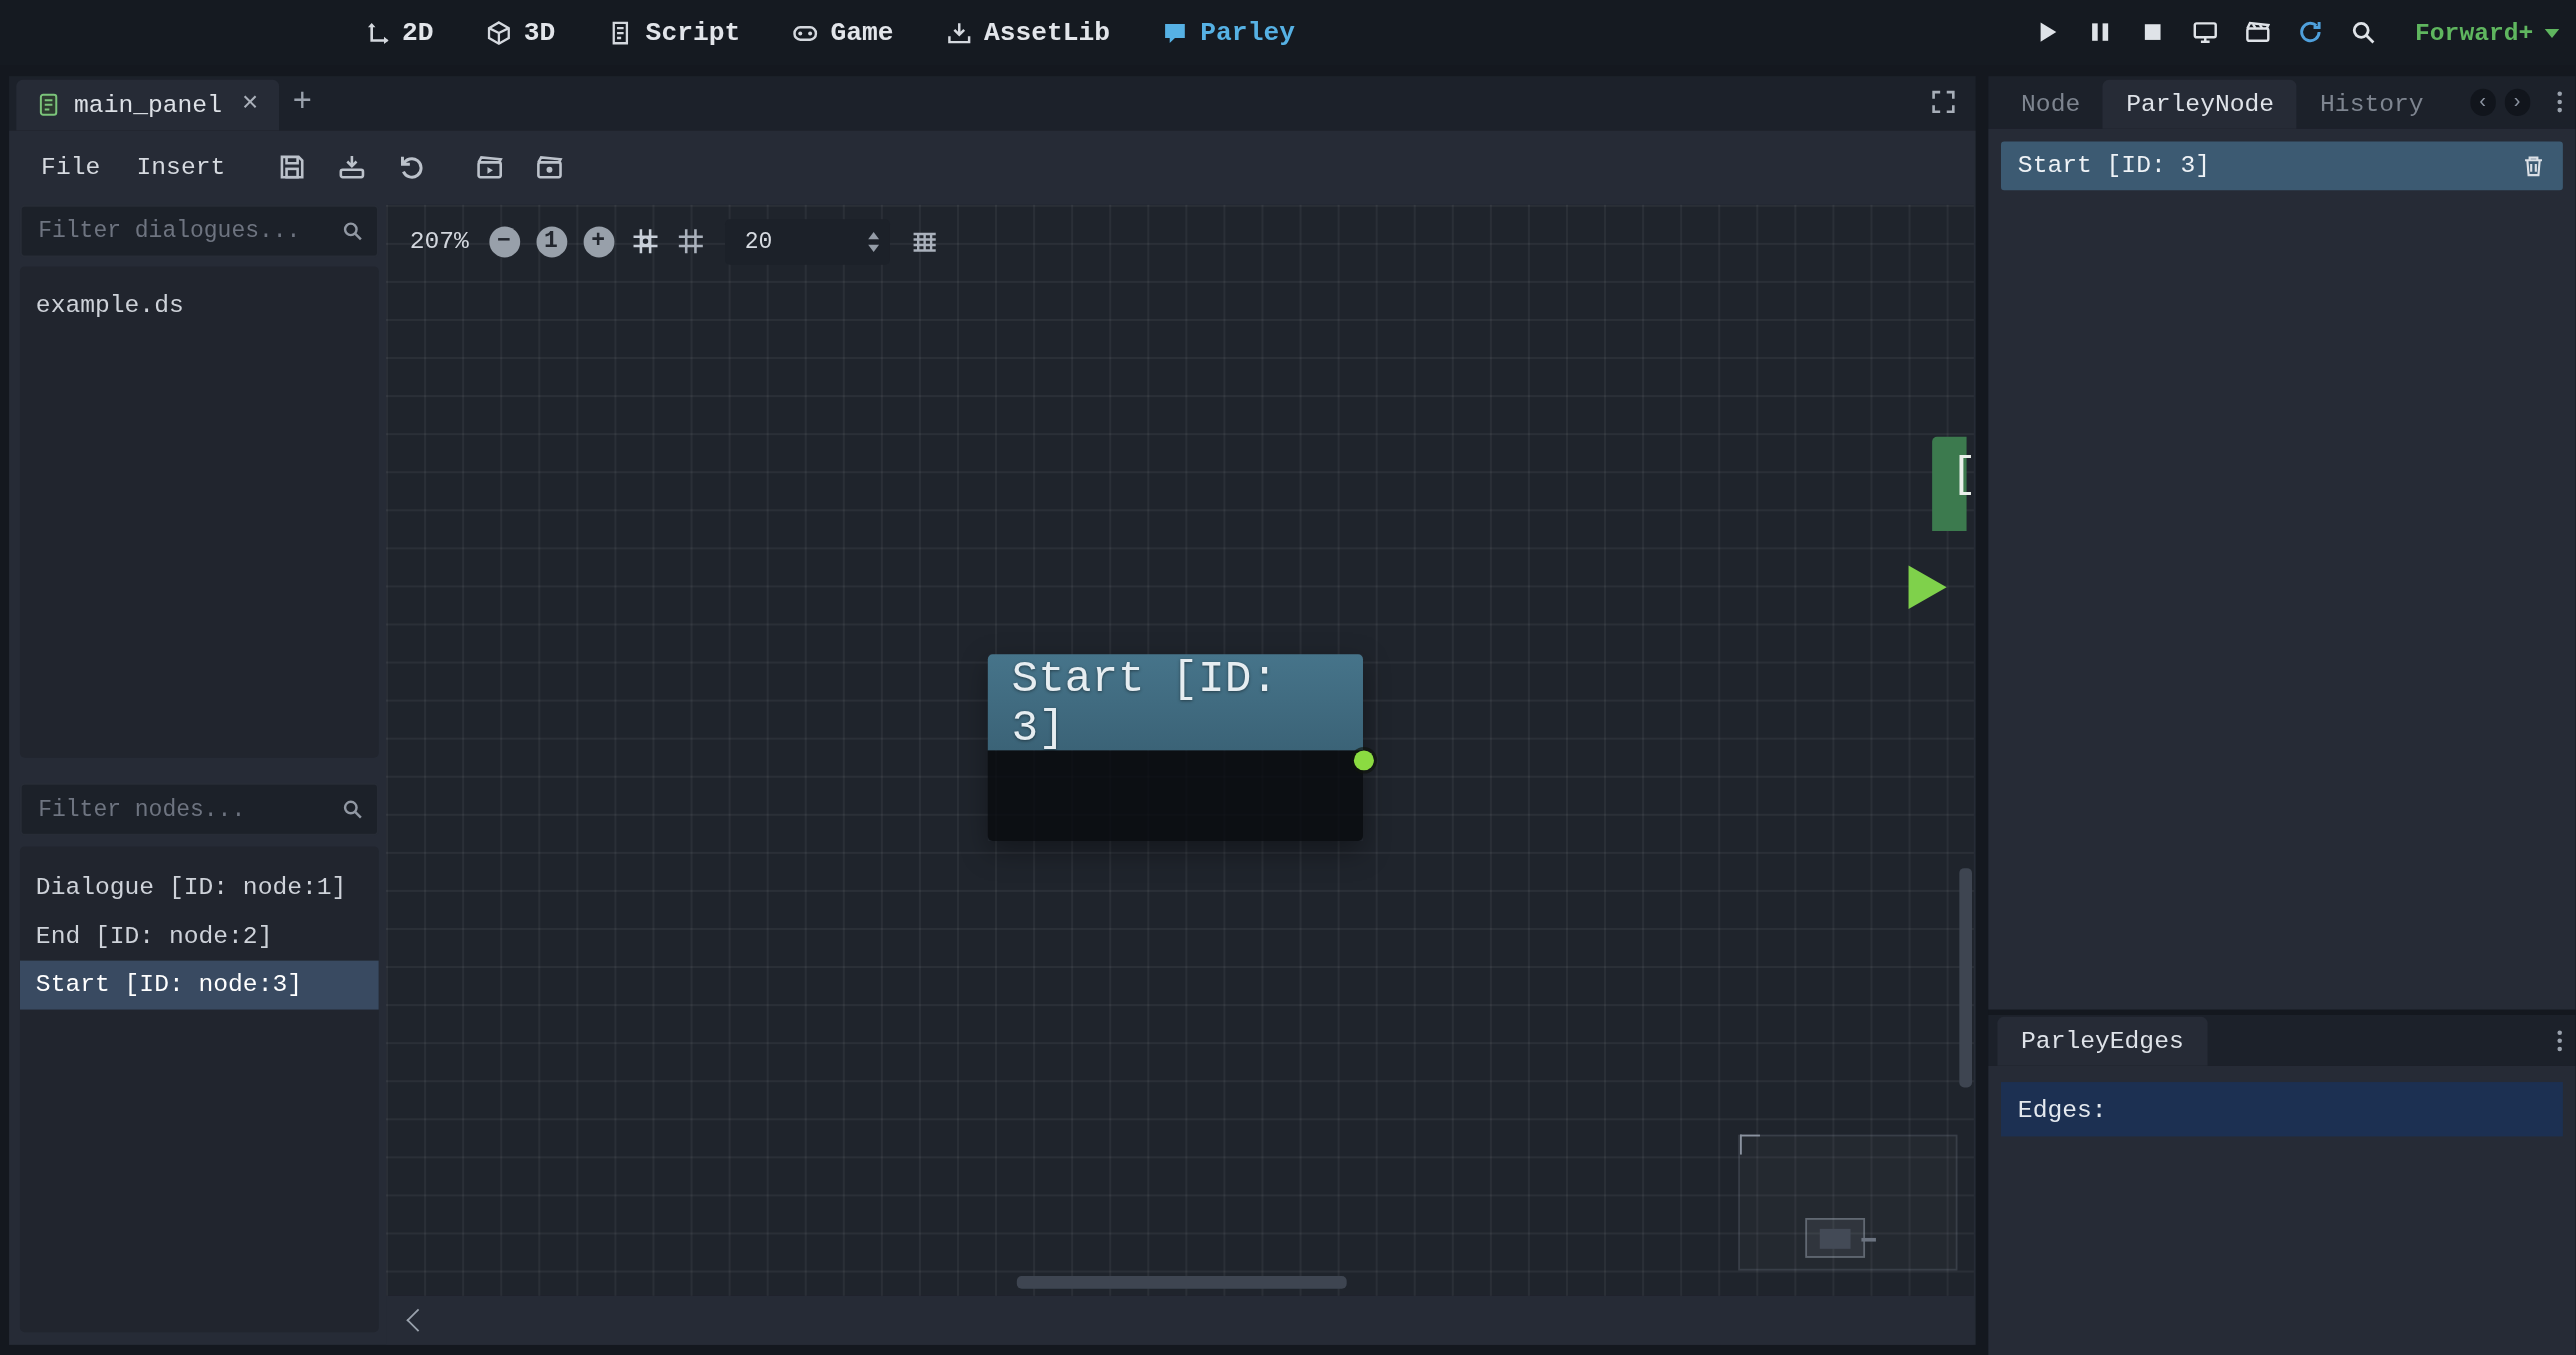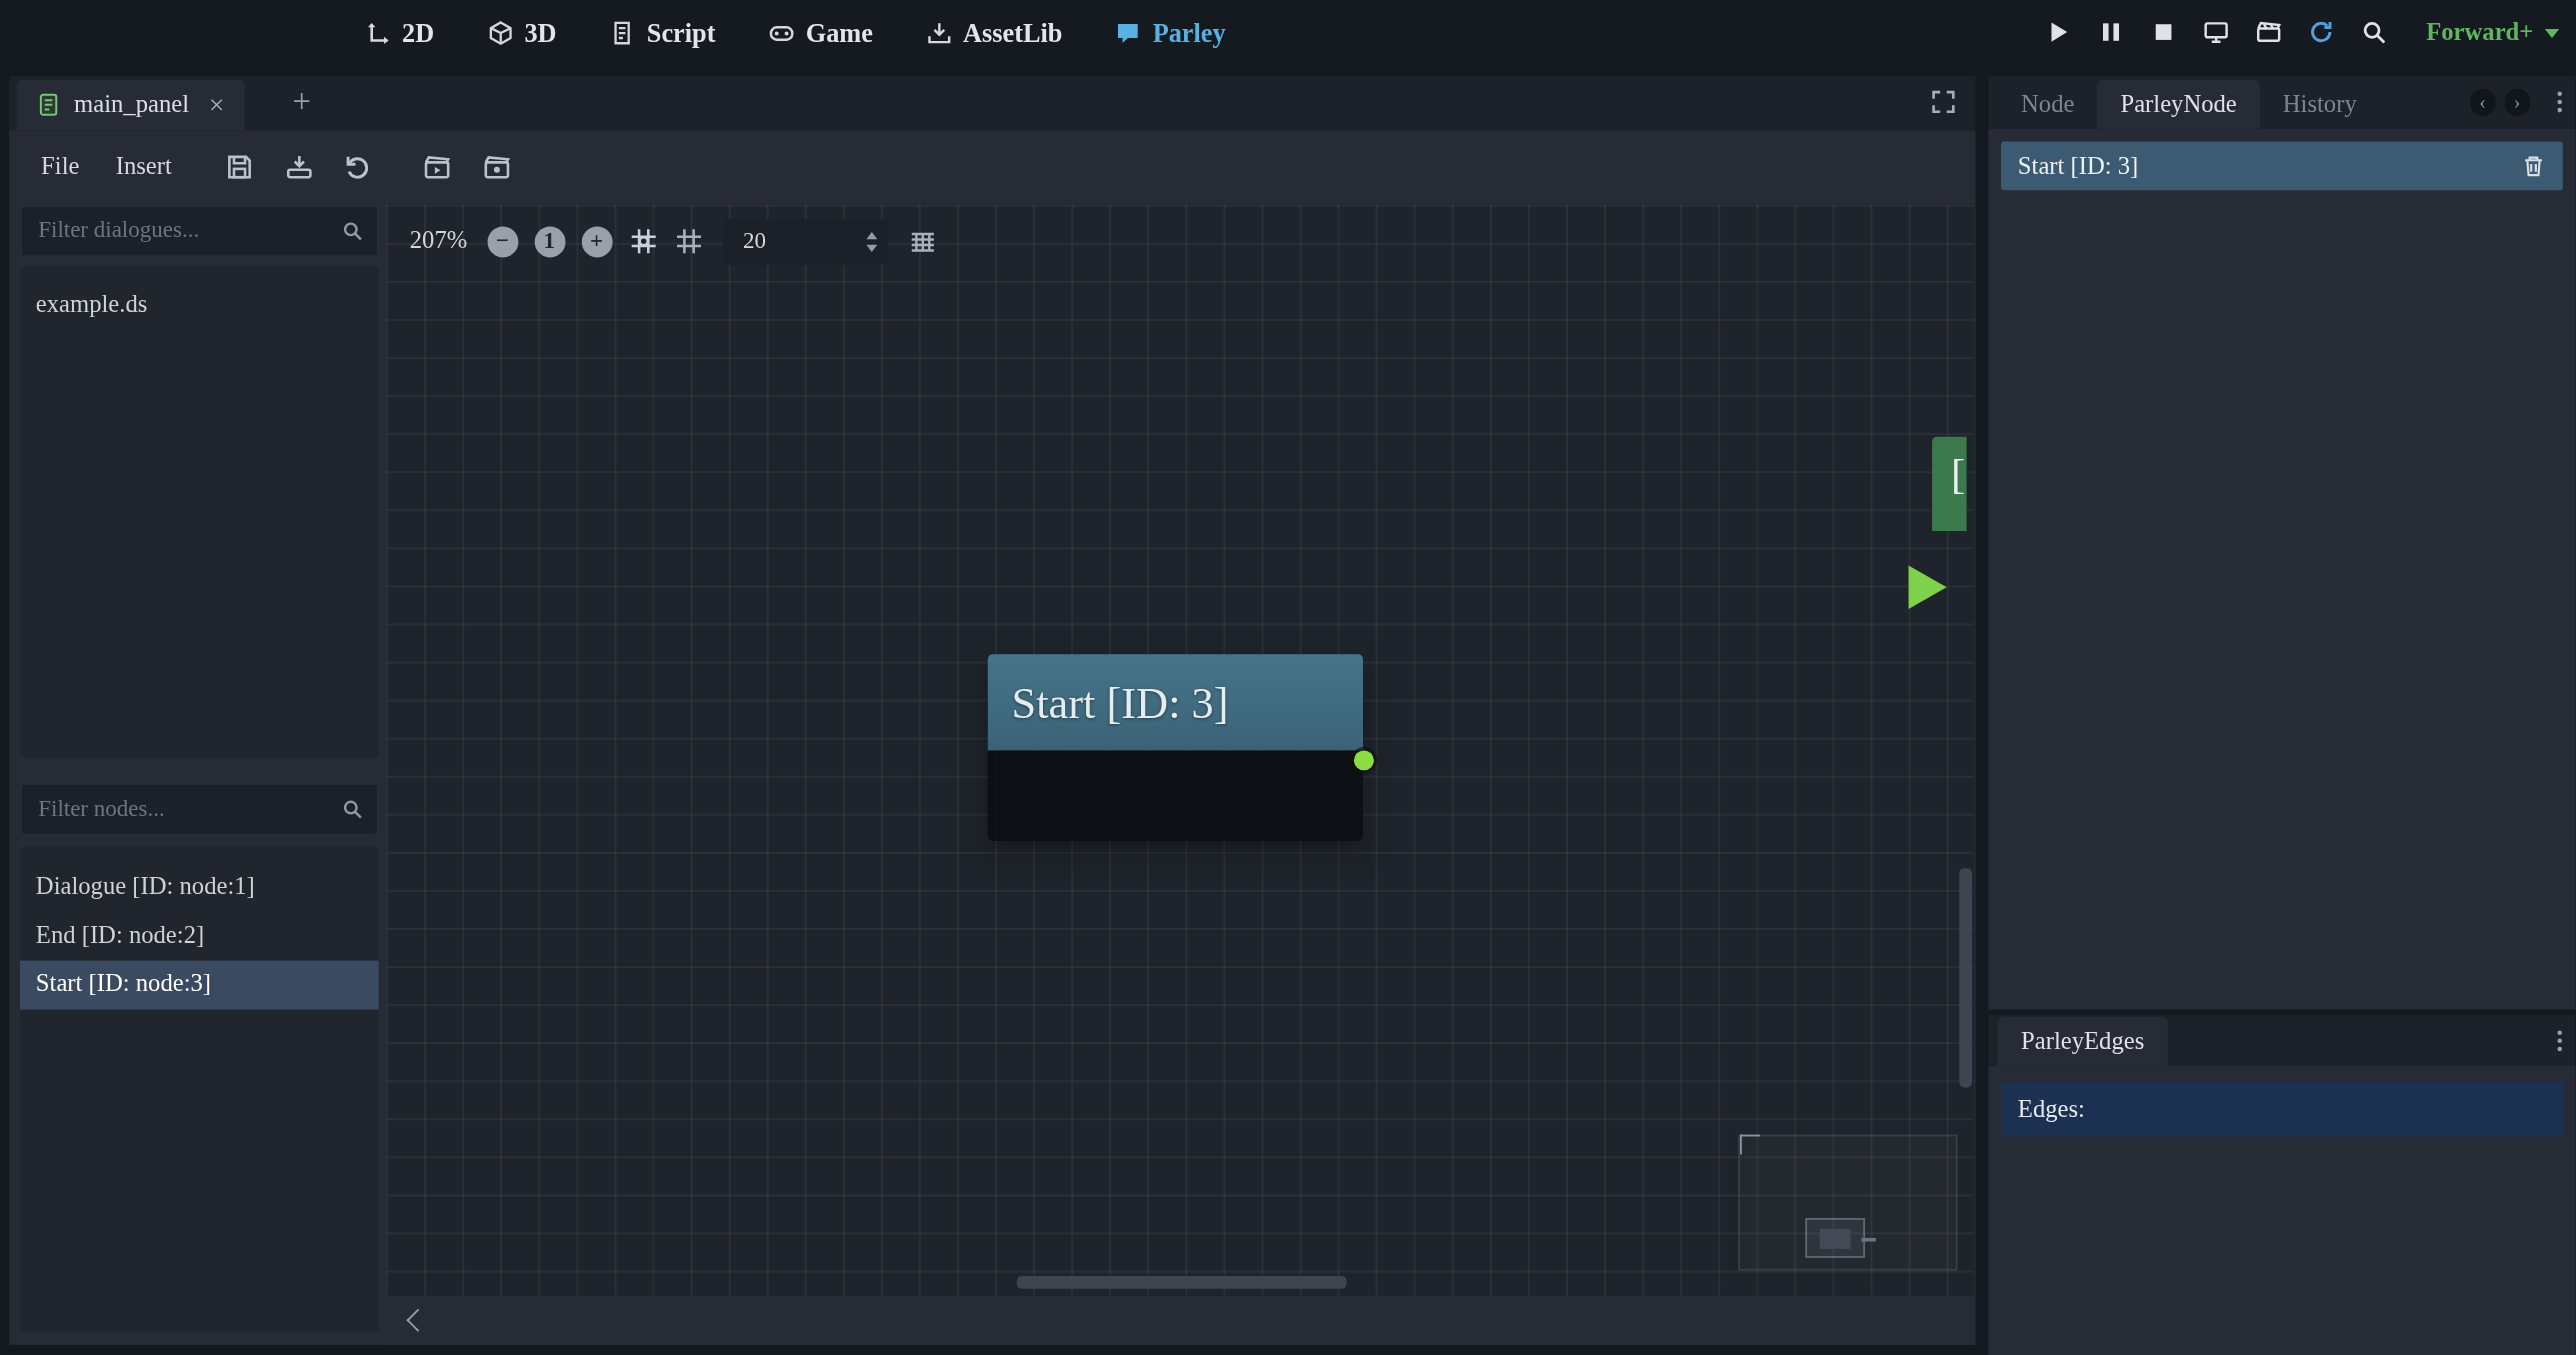--- a/index.html
+++ b/index.html
@@ -1,17 +1,17 @@
 <!DOCTYPE html>
 <html style="font-size:14.5px"><head>
 <meta charset="utf-8">
 <style>
   html,body{margin:0;padding:0;background:#14181f;}
   .root{position:relative;width:2576px;height:1356px;overflow:hidden;background:#14181f;
-        font-family:Liberation Serif, serif;}
+        font-family:Liberation Mono, monospace;}
   .scale{position:absolute;left:0;top:0;width:1421px;height:749px;
          transform:scale(1.8125);transform-origin:0 0;color:#cfd3da;}
 
   
   .topbar{position:absolute;left:0;top:0;right:0;height:36px;background:#151a21;}
   .main-menu{position:absolute;left:201px;top:0;height:36px;display:flex;align-items:center;gap:29px;}
   .menu-item{display:flex;align-items:center;gap:6.3px;font-size:14.5px;font-weight:700;color:#e2e5ea;cursor:default;}
   .menu-item .micon{width:14.5px;height:14.5px;display:flex;color:#d4d8de;}
   .menu-item.active{color:#56b1e4;}
   .menu-item.active .micon{color:#56b1e4;}

